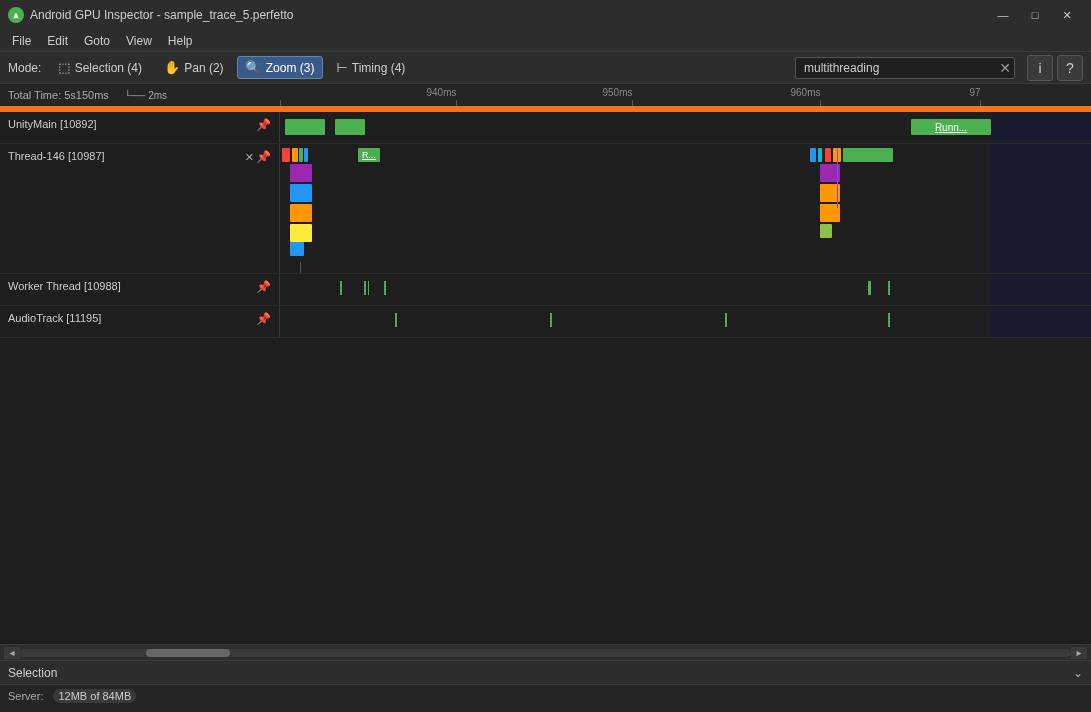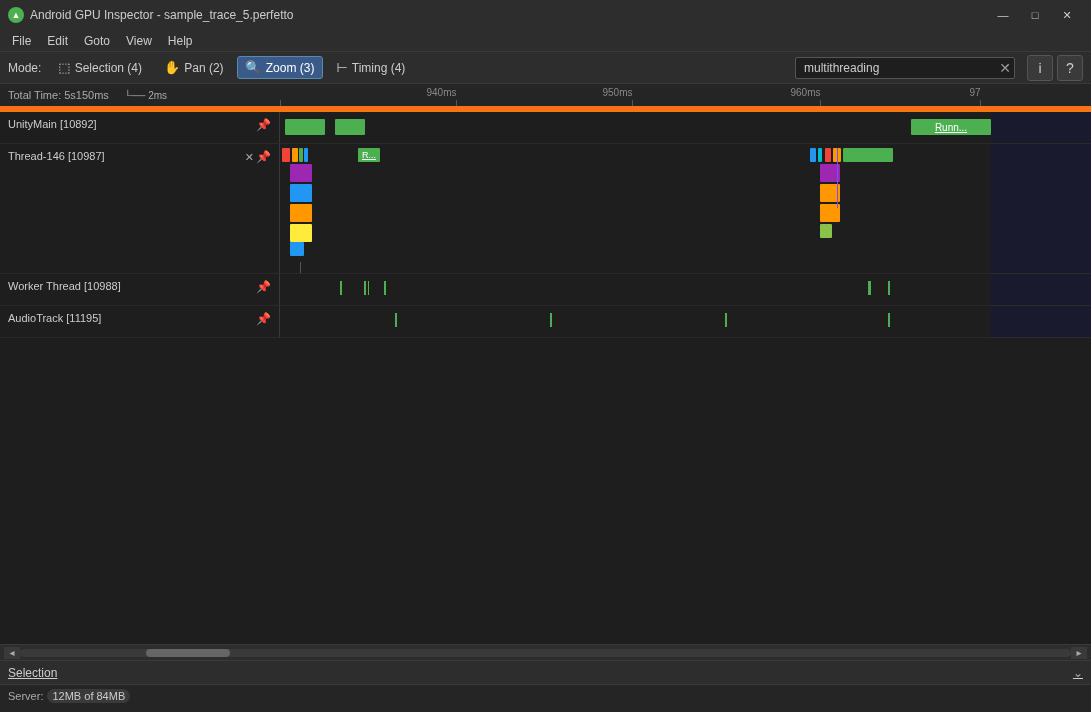--- a/index.html
+++ b/index.html
@@ -285,21 +285,20 @@
     .selection-header {
       height: 24px;
       background: #2d2d2d;
       border-bottom: 1px solid #3a3a3a;
       display: flex;
       align-items: center;
       padding: 0 8px;
       font-size: 12px;
       color: #ccc;
       cursor: pointer;
-      text-decoration: underline;
     }
     .selection-chevron {
       margin-left: auto;
       color: #aaa;
     }
     .selection-content {
       padding: 4px 8px;
       font-size: 11px;
       color: #aaa;
     }
@@ -308,20 +307,21 @@
       align-items: center;
       gap: 4px;
     }
     .server-label { color: #aaa; }
     .server-value {
       background: #3a3a3a;
       padding: 1px 5px;
       border-radius: 7px;
       color: #ccc;
       font-size: 11px;
+      margin-left: 6px;
     }
 
     
     .scroll-area {
       height: 16px;
       background: #2d2d2d;
       border-top: 1px solid #3a3a3a;
       display: flex;
       align-items: center;
       padding: 2px 4px;

